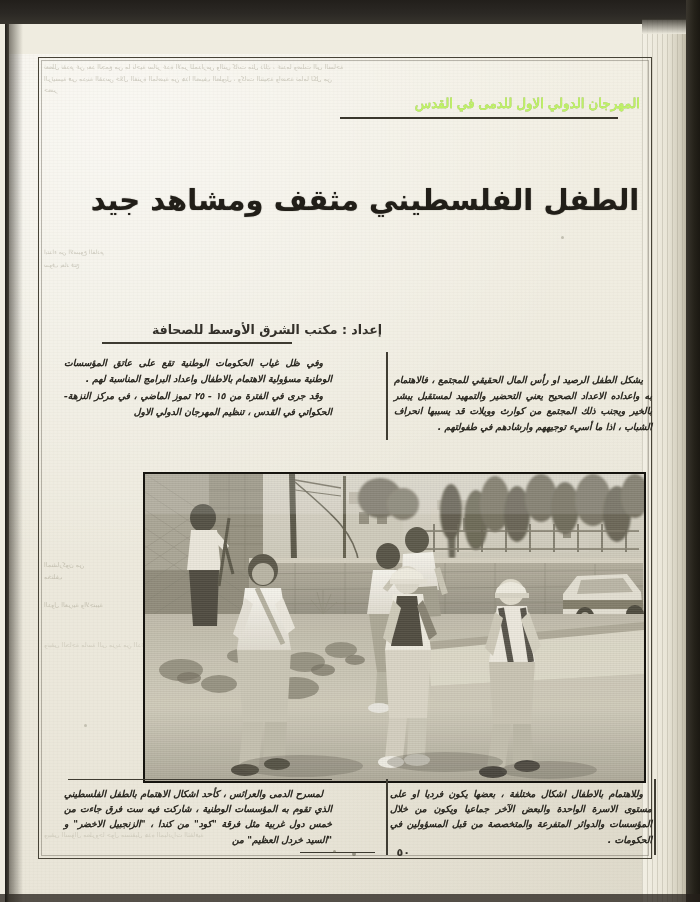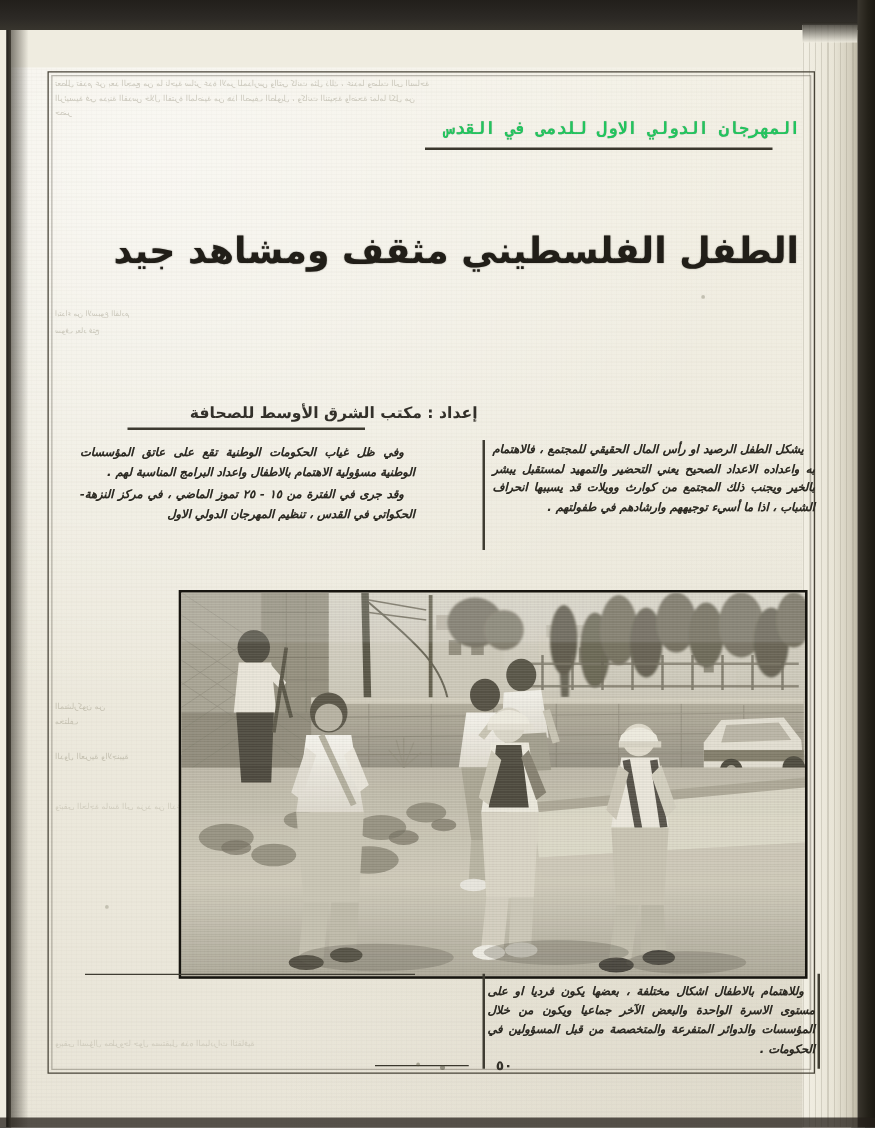--- a/index.html
+++ b/index.html
@@ -66,42 +66,42 @@
   .ghost-d{left:44px;top:600px;width:62px;}
   .ghost-e{left:610px;top:600px;width:42px;}
   .ghost-f{left:44px;top:640px;width:300px;opacity:.26;}
   .ghost-g{left:470px;top:515px;width:175px;opacity:.30;}
   .ghost-h{left:44px;top:830px;width:240px;opacity:.26;}
 
   
   .rtl{direction:rtl;text-align:right;unicode-bidi:isolate;}
 
   .kicker-wrap{position:absolute;right:60px;top:95px;width:300px;}
-  .kicker{font-family:Liberation Mono, monospace;
-    font-weight:700;font-size:13.5px;color:#22c55e;letter-spacing:0px;
+  .kicker{font-family:Liberation Sans, sans-serif;
+    font-weight:700;font-size:13.5px;color:#bef264;letter-spacing:0px;
     text-shadow:0 0 .6px rgba(60,56,46,.45);}
   .kicker-rule{margin-top:6px;height:2.2px;background:#3a372d;width:278px;
     margin-right:6px;}
 
   .headline-wrap{position:absolute;right:55px;top:158px;width:560px;}
   .headline{font-weight:700;font-size:29px;line-height:46px;color:#211e18;
     letter-spacing:.5px;text-shadow:0 0 1.1px rgba(40,36,28,.6);text-align:center;}
 
   .byline-wrap{position:absolute;right:318px;top:310px;width:280px;margin-top:12px;}
   .byline{font-size:12.5px;font-weight:700;color:#33302a;}
   .byline-rule{margin-top:5px;height:1.6px;background:#3d3a30;width:190px;
     margin-right:0;}
 
   .col{position:absolute;font-size:9.2px;line-height:15.6px;color:#2c2a23;
     text-align:justify;text-justify:inter-word;font-weight:700;
     text-shadow:0 0 .45px rgba(55,52,42,.45);font-style:italic;}
   .col p{margin:0 0 2px 0;text-indent:9px;}
 
   
-  .col-lead{right:48px;top:352px;width:258px;}
+  .col-lead{right:48px;top:372px;width:258px;}
   .lead-rule{position:absolute;right:312px;top:352px;width:1.6px;height:88px;
     background:#3f3c32;}
 
   .col-intro{right:368px;top:355px;width:268px;}
 
   
   .photo{position:absolute;left:103px;top:456px;width:499px;height:307px;
     border:2px solid #16140f;overflow:hidden;background:#b9b5a6;}
   .photo svg{display:block;width:100%;height:100%;}
   .photo-grain{position:absolute;inset:0;opacity:.32;pointer-events:none;
@@ -397,20 +397,23 @@
       <rect x="0" y="0" width="499" height="307" fill="#cac6b5" opacity=".14"></rect>
       <rect x="0" y="0" width="499" height="40" fill="#ffffff" opacity=".12"></rect>
     </svg>
     <div class="photo-grain"></div>
   </figure>
 
   <div class="bl-rule"></div>
   <div class="br-rule-l"></div>
   <div class="br-rule-r"></div>
 
+  <div class="col col-bl rtl">
+    <p>لمسرح الدمى والعرائس ، كأحد اشكال الاهتمام بالطفل الفلسطيني الذي تقوم به المؤسسات الوطنية ، شاركت فيه ست فرق جاءت من خمس دول غربية مثل فرقة "كود" من كندا ، "الزنجبيل الاخضر" و "السيد خردل العظيم" من</p>
+  </div>
 
   <div class="col col-br rtl">
     <p>وللاهتمام بالاطفال اشكال مختلفة ، بعضها يكون فرديا او على مستوى الاسرة الواحدة والبعض الآخر جماعيا ويكون من خلال المؤسسات والدوائر المتفرعة والمتخصصة من قبل المسؤولين في الحكومات .</p>
   </div>
 
   <div class="folio-wrap">
     <span class="folio">٥٠</span>
     <span class="folio-rule"></span>
   </div>
 

